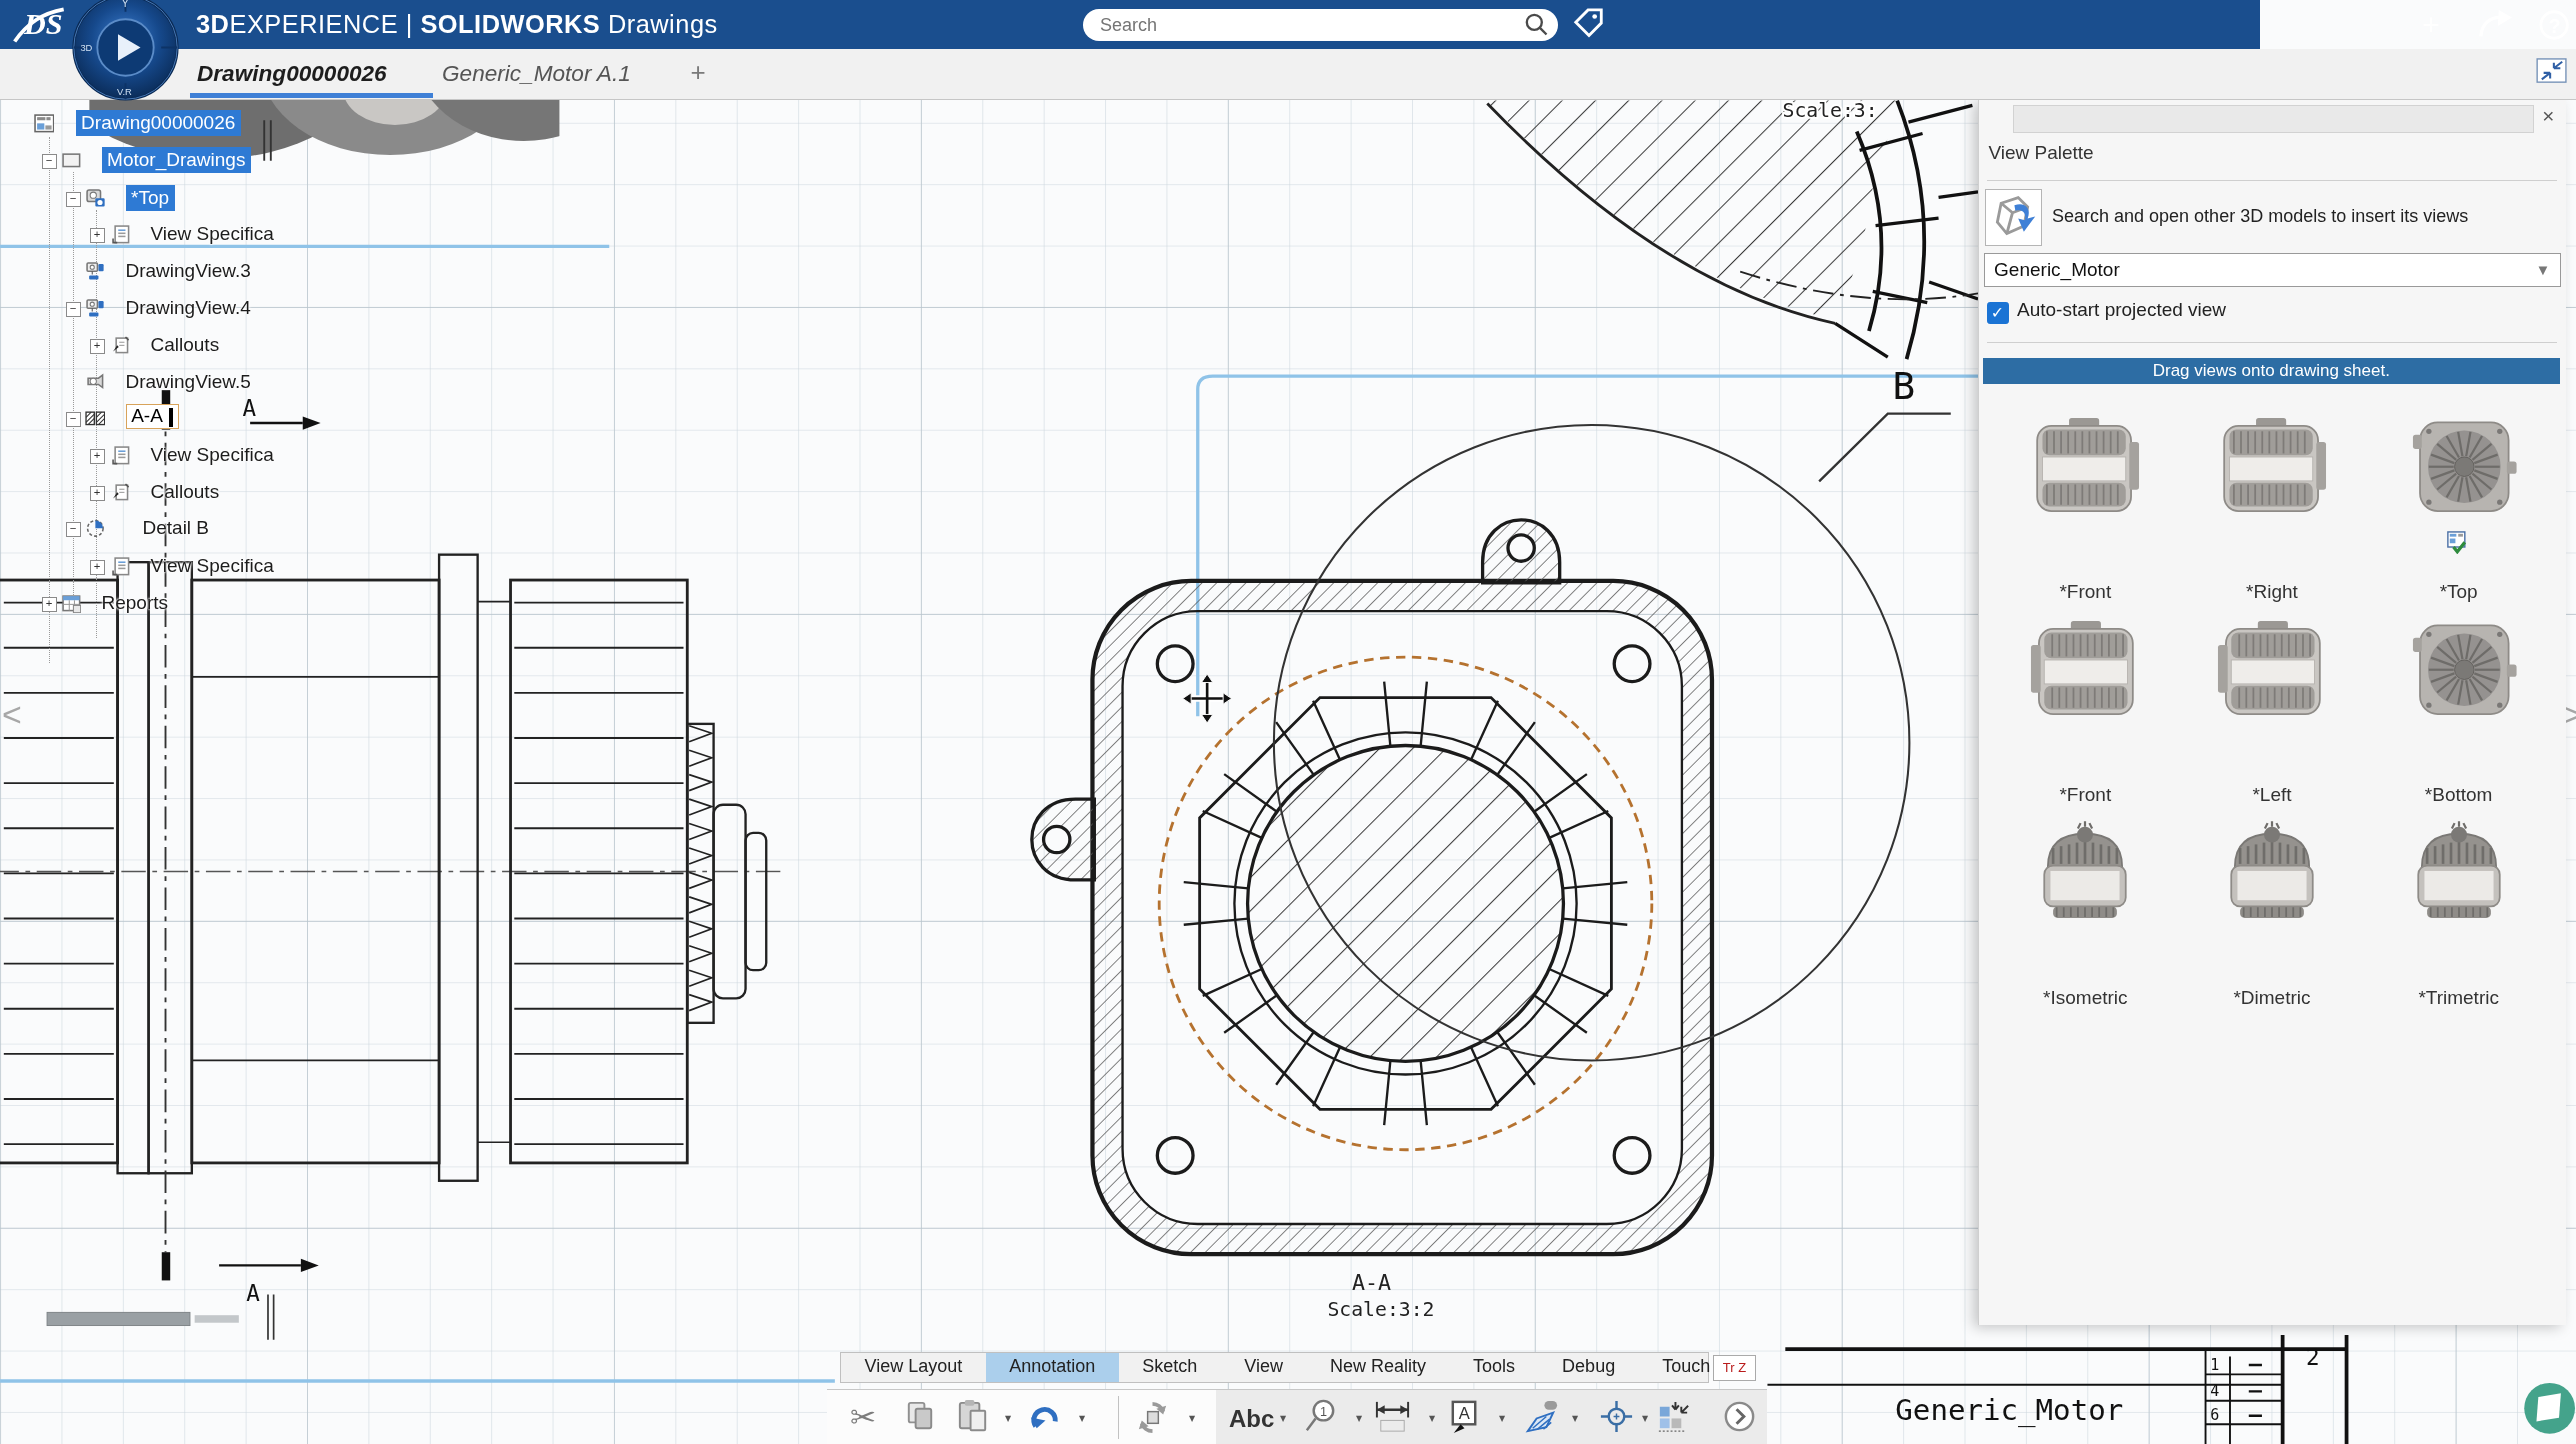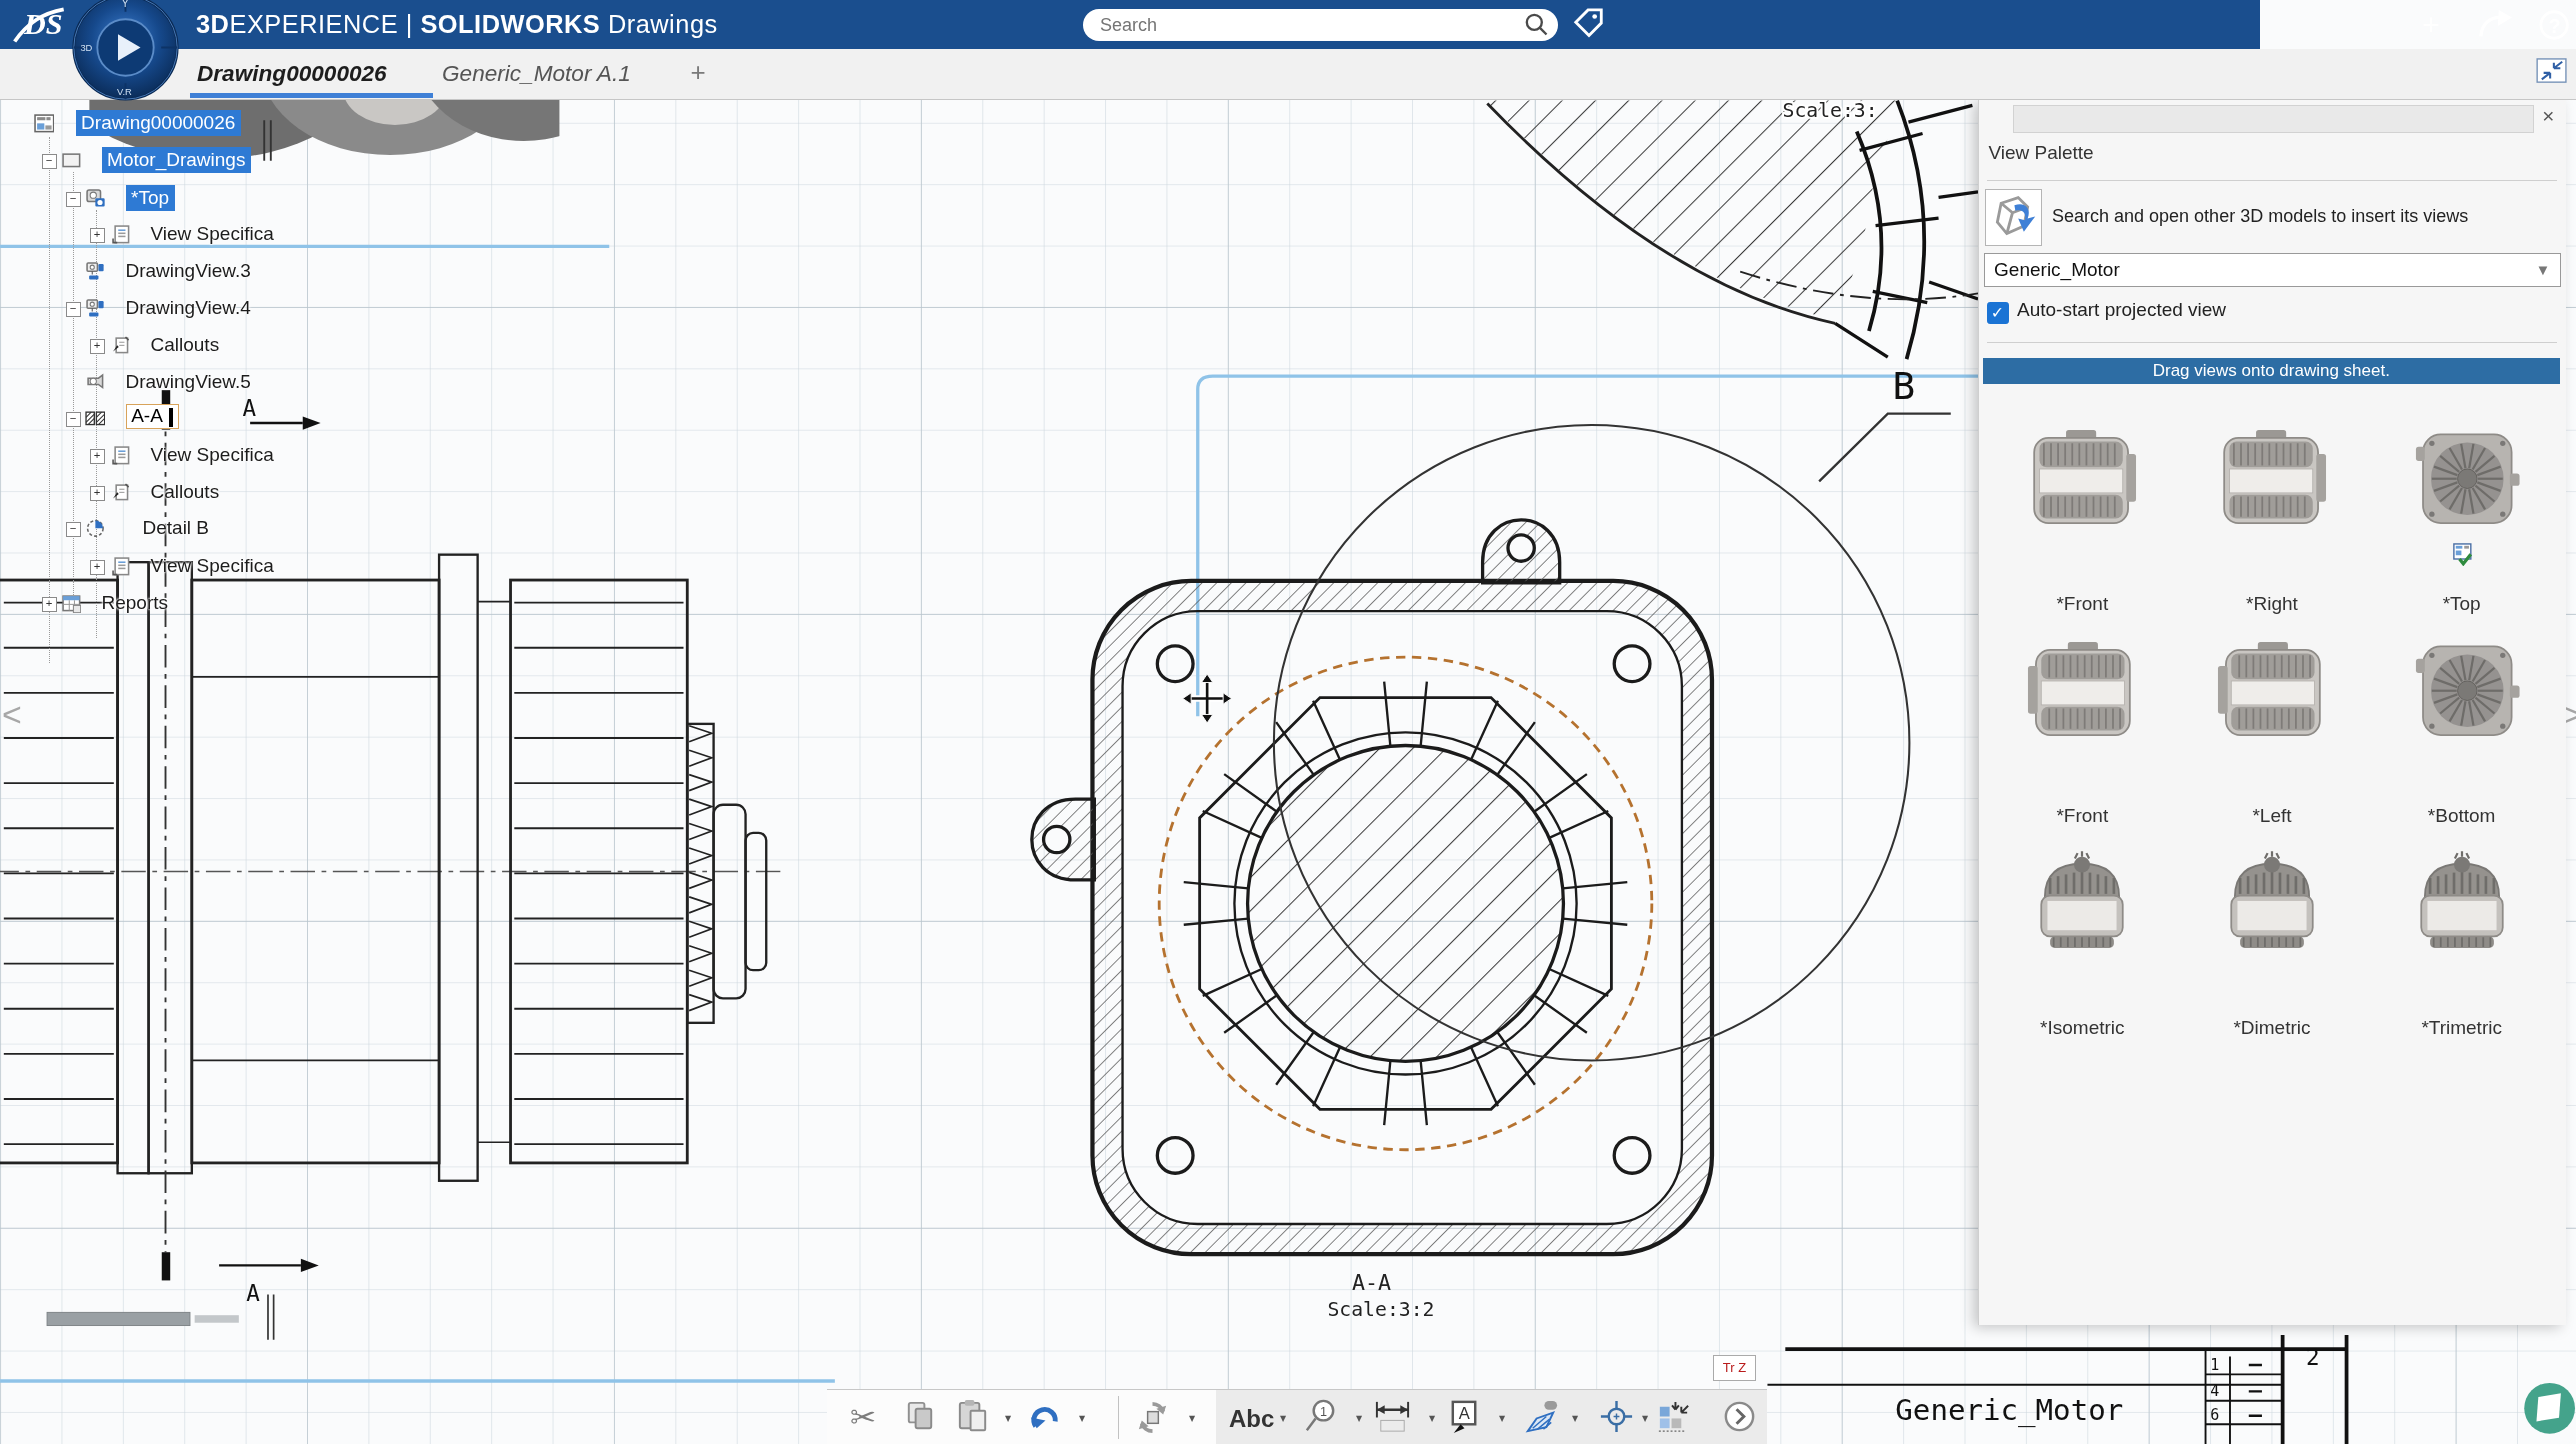--- a/index.html
+++ b/index.html
@@ -42,21 +42,21 @@
   .pal-div{position:absolute;left:7.5px;width:570px;border-top:0.9px solid #cfcfcf;}
   #pal-iconbtn{position:absolute;left:5.6px;top:90px;width:55px;height:55px;background:#fff;border:0.9px solid #b5b5b5;cursor:pointer;}
   #pal-hint{position:absolute;left:73px;top:90px;width:508px;height:55px;display:flex;align-items:center;font-size:18px;color:#222;}
   #pal-select{position:absolute;left:4.7px;top:154px;width:575px;height:32px;background:#fff;border:0.9px solid #999;cursor:pointer;}
   #pal-select .val{position:absolute;left:9.4px;top:0;line-height:31px;font-size:19px;color:#111;}
   #pal-select .car{position:absolute;right:9.4px;top:0;line-height:31px;color:#777;font-size:15px;}
   #pal-check{position:absolute;left:7.5px;top:203px;width:20px;height:20px;background:#1a73d4;border:0.9px solid #1a73d4;border-radius:2.8px;color:#fff;font-size:16px;line-height:19px;text-align:center;cursor:pointer;}
   #pal-checklabel{position:absolute;left:38px;top:200px;font-size:19px;color:#222;}
   #pal-banner{position:absolute;left:3.8px;top:259px;width:577px;height:26px;background:#2d6da4;color:#fff;
               font-size:17px;text-align:center;line-height:26px;}
-  #pal-grid{position:absolute;left:13px;top:320px;width:560px;display:grid;grid-template-columns:repeat(3,1fr);grid-auto-rows:203px;gap:9px;}
+  #pal-grid{position:absolute;left:13px;top:308px;width:560px;display:grid;grid-template-columns:repeat(3,1fr);grid-auto-rows:203px;}
   .pal-cell{position:relative;text-align:center;cursor:grab;}
   .pal-cell .thumb{margin-top:5.6px;}
   .pal-cell .plabel{position:absolute;left:0;right:0;bottom:7.5px;font-size:19px;color:#333;}
   .pal-badge{position:absolute;left:81px;top:124px;}
   
   #ribbon{position:absolute;left:840px;top:1352px;width:867px;height:29px;background:#f1f1f1;border:0.9px solid #c0c0c0;z-index:7;display:flex;}
   #ribbon .rtab{padding:0 23.5px;line-height:27px;font-size:18px;color:#222;cursor:pointer;white-space:nowrap;}
   #ribbon .rtab.active{background:#abcfec;}
   #zone-label{position:absolute;left:1713px;top:1355px;width:41px;height:24.4px;background:#fff;border:0.9px solid #aaa;z-index:7;
               font-size:13px;text-align:center;line-height:24.4px;color:#b91c1c;}
@@ -658,20 +658,30 @@
             <line x1="62" y1="97" x2="62" y2="108" stroke="#6f6d6a" stroke-width="2"></line>
             <line x1="70" y1="97" x2="70" y2="108" stroke="#6f6d6a" stroke-width="2"></line>
             <line x1="78" y1="97" x2="78" y2="108" stroke="#6f6d6a" stroke-width="2"></line>
             <line x1="86" y1="97" x2="86" y2="108" stroke="#6f6d6a" stroke-width="2"></line>
             <line x1="94" y1="97" x2="94" y2="108" stroke="#6f6d6a" stroke-width="2"></line>
             <line x1="102" y1="97" x2="102" y2="108" stroke="#6f6d6a" stroke-width="2"></line>
           </svg><div class="plabel">*Trimetric</div></div>
       </div>
   </div>
 
+  <div id="ribbon">
+      <div class="rtab">View Layout</div>
+      <div class="rtab active">Annotation</div>
+      <div class="rtab">Sketch</div>
+      <div class="rtab">View</div>
+      <div class="rtab">New Reality</div>
+      <div class="rtab">Tools</div>
+      <div class="rtab">Debug</div>
+      <div class="rtab">Touch</div>
+    </div>
   <div id="zone-label">Tr Z</div>
   <div id="toolbar">
       <div class="grp2"></div>
       <div class="tbtn" style="left: 19px;"><svg width="39" height="39" viewBox="0 0 40 40">
           <text x="4" y="32" font-size="32" fill="#7d7d7d">✂</text>
         </svg></div>
       <div class="tbtn" style="left: 74px;"><svg width="39" height="39" viewBox="0 0 40 40">
           <rect x="8" y="6" width="16" height="20" rx="2" fill="#e8e8e8" stroke="#909090" stroke-width="2"></rect>
           <rect x="15" y="12" width="16" height="20" rx="2" fill="#c9c9c9" stroke="#8a8a8a" stroke-width="2"></rect>
         </svg></div>

